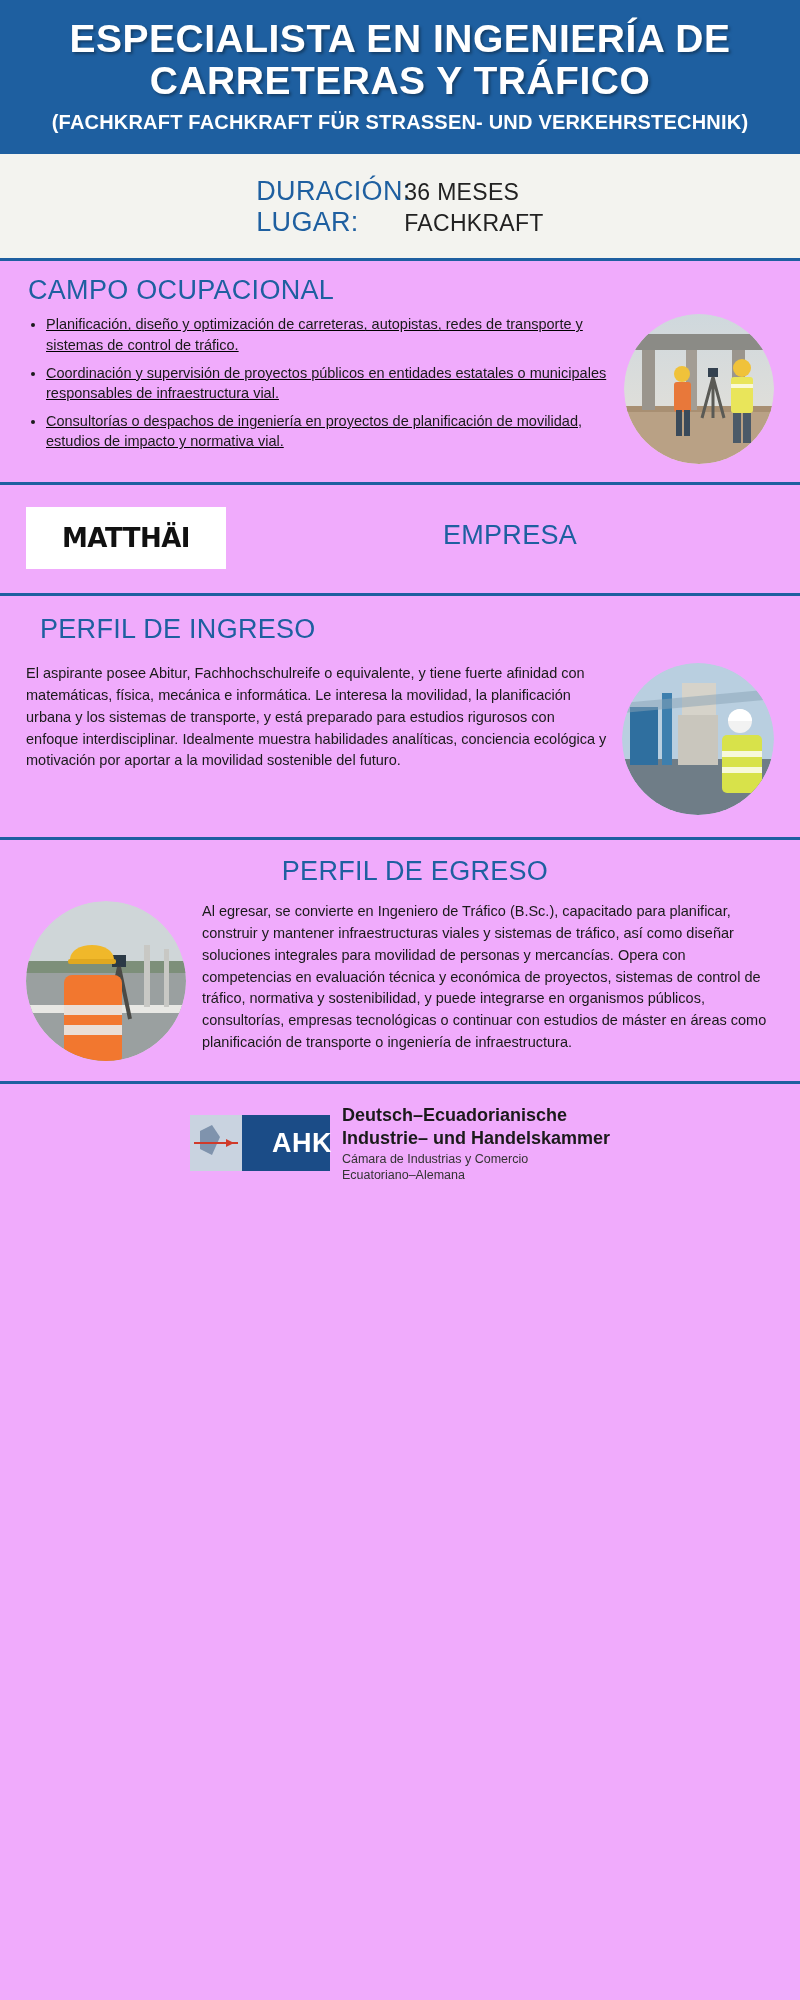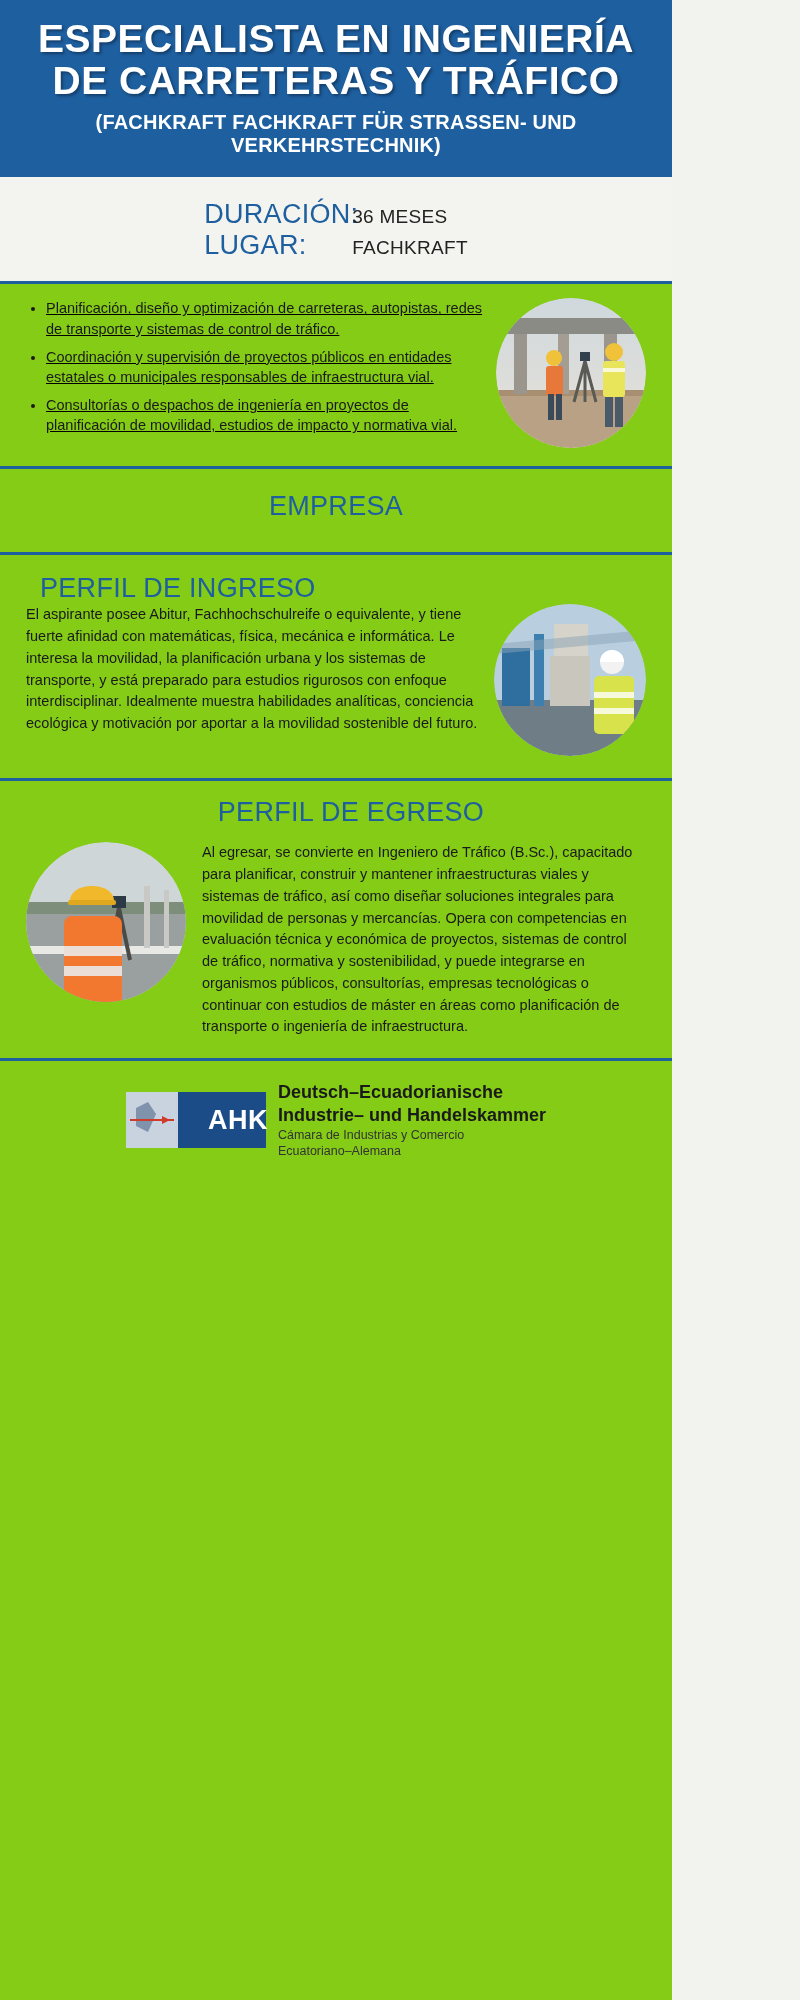--- a/index.html
+++ b/index.html
@@ -4,23 +4,23 @@
 <style>
   * { box-sizing: border-box; margin: 0; padding: 0; }
   html, body {
     width: 800px;
     height: 2000px;
     background: #f2f2ee;
     font-family: "Liberation Sans", sans-serif;
   }
   .page {
     position: relative;
-    width: 672px;
+    width: 800px;
     height: 2000px;
-    background: #84cc16;
+    background: #f0abfc;
     overflow: hidden;
   }
 
   
   .header {
     background: #1e5fa0;
     padding: 18px 26px 20px 26px;
     text-align: center;
   }
   .header h1 {
@@ -55,21 +55,21 @@
   }
   .meta-label {
     color: #1e5fa0;
     font-size: 27px;
     width: 148px;
     text-align: left;
     letter-spacing: 0.3px;
   }
   .meta-value {
     color: #222222;
-    font-size: 19px;
+    font-size: 23px;
     letter-spacing: 0.3px;
   }
 
   .rule {
     height: 3px;
     background: #1e5fa0;
     width: 100%;
   }
   .sec-title {
     color: #1e5fa0;
@@ -124,21 +124,21 @@
   .empresa-right .sec-title { margin-bottom: 6px; }
   .empresa-name {
     font-size: 26px;
     color: #1a1a1a;
     line-height: 1.18;
     letter-spacing: 0.2px;
   }
 
   
   .ingreso { padding: 18px 26px 22px 26px; }
-  .ingreso .sec-title { margin-left: 14px; }
+  .ingreso .sec-title { margin-left: 14px; margin-bottom: 18px; }
   .ingreso-body { display: flex; gap: 14px; align-items: flex-start; }
   .para {
     font-size: 14.5px;
     line-height: 1.5;
     color: #1a1a1a;
   }
 
   
   .egreso { padding: 16px 26px 20px 26px; }
   .egreso .sec-title { text-align: center; margin-bottom: 14px; padding-left: 30px; }
@@ -200,20 +200,21 @@
       <div class="meta-row">
         <span class="meta-label">LUGAR:</span>
         <span class="meta-value">FACHKRAFT</span>
       </div>
     </div>
   </div>
 
   <div class="rule"></div>
 
   <div class="campo">
+    <div class="sec-title">CAMPO OCUPACIONAL</div>
     <div class="campo-body">
       <ul>
         <li>Planificación, diseño y optimización de carreteras, autopistas, redes de transporte y sistemas de control de tráfico.</li>
         <li>Coordinación y supervisión de proyectos públicos en entidades estatales o municipales responsables de infraestructura vial.</li>
         <li>Consultorías o despachos de ingeniería en proyectos de planificación de movilidad, estudios de impacto y normativa vial.</li>
       </ul>
       <div class="photo" style="width:150px;height:150px;">
         <svg width="150" height="150" viewBox="0 0 150 150" aria-hidden="true">
           <defs>
             <clipPath id="c1">
@@ -248,20 +249,23 @@
             <rect x="107" y="70" width="22" height="4" fill="#ffffff" opacity="0.75"></rect>
           </g>
         </svg>
       </div>
     </div>
   </div>
 
   <div class="rule"></div>
 
   <div class="empresa">
+    <div class="logo-box">
+      <span class="logo-text">MATTHÄI</span>
+    </div>
     <div class="empresa-right">
       <div class="sec-title">EMPRESA</div>
     </div>
   </div>
 
   <div class="rule"></div>
 
   <div class="ingreso">
     <div class="sec-title">PERFIL DE INGRESO</div>
     <div class="ingreso-body">

